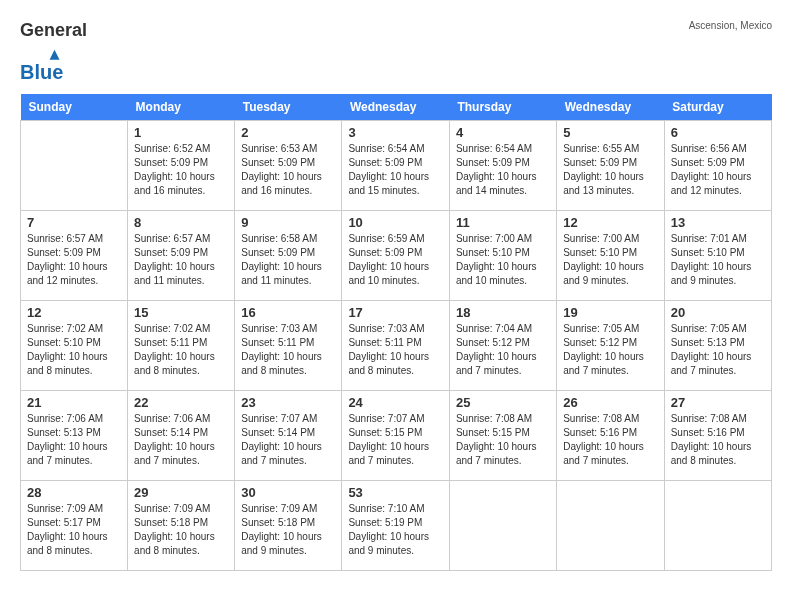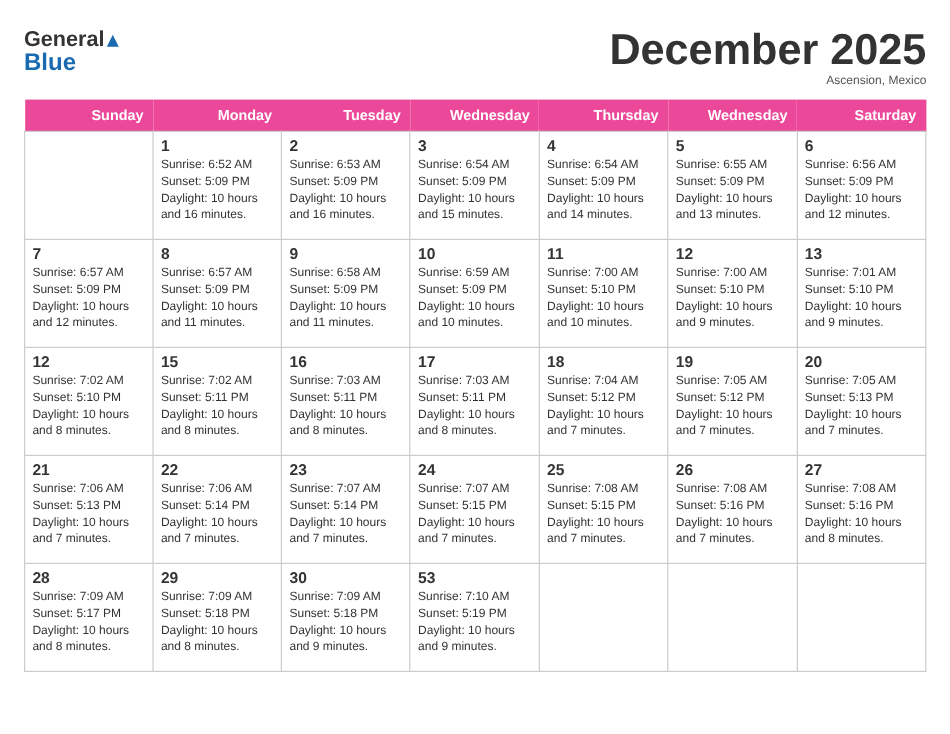--- a/index.html
+++ b/index.html
@@ -32,23 +32,23 @@
     .location-subtitle {
       font-size: 10px;
       color: #555;
     }
     .calendar-table {
       width: 100%;
       border-collapse: collapse;
       font-size: 11px;
     }
     .calendar-table th {
-      background-color: #ec4899;
+      background-color: #3b82f6;
       color: white;
-      text-align: right;
+      text-align: left;
       padding: 6px 8px;
       font-size: 12px;
       font-weight: bold;
     }
     .calendar-table td {
       border: 1px solid #ccc;
       vertical-align: top;
       padding: 4px 6px;
       height: 90px;
       width: 108px;
@@ -75,29 +75,28 @@
     .week-row:nth-child(odd) td {
       background: #fff;
     }
   </style>
 </head>
 <body>
 
 <div class="header-section">
   <div class="logo">
     <div style="display:flex;flex-direction:column;align-items:flex-start;">
-      <div style="display:flex;align-items:center;">
+      <div style="display:flex;align-items:center;flex-direction:column;">
         <span style="font-size:18px;font-weight:bold;color:#333;">General</span>
         <span style="color:#1a6ab1;font-size:20px;margin-left:2px;">▴</span>
       </div>
       <span style="font-size:20px;font-weight:bold;color:#1a6ab1;margin-top:-4px;margin-left:0px;">Blue</span>
     </div>
   </div>
   <div class="title-section">
-    <div class="month-title">December 2025</div>
     <div class="location-subtitle">Ascension, Mexico</div>
   </div>
 </div>
 
 <table class="calendar-table">
   <thead>
     <tr>
 
     <th>Sunday</th>
         <th>Monday</th>

